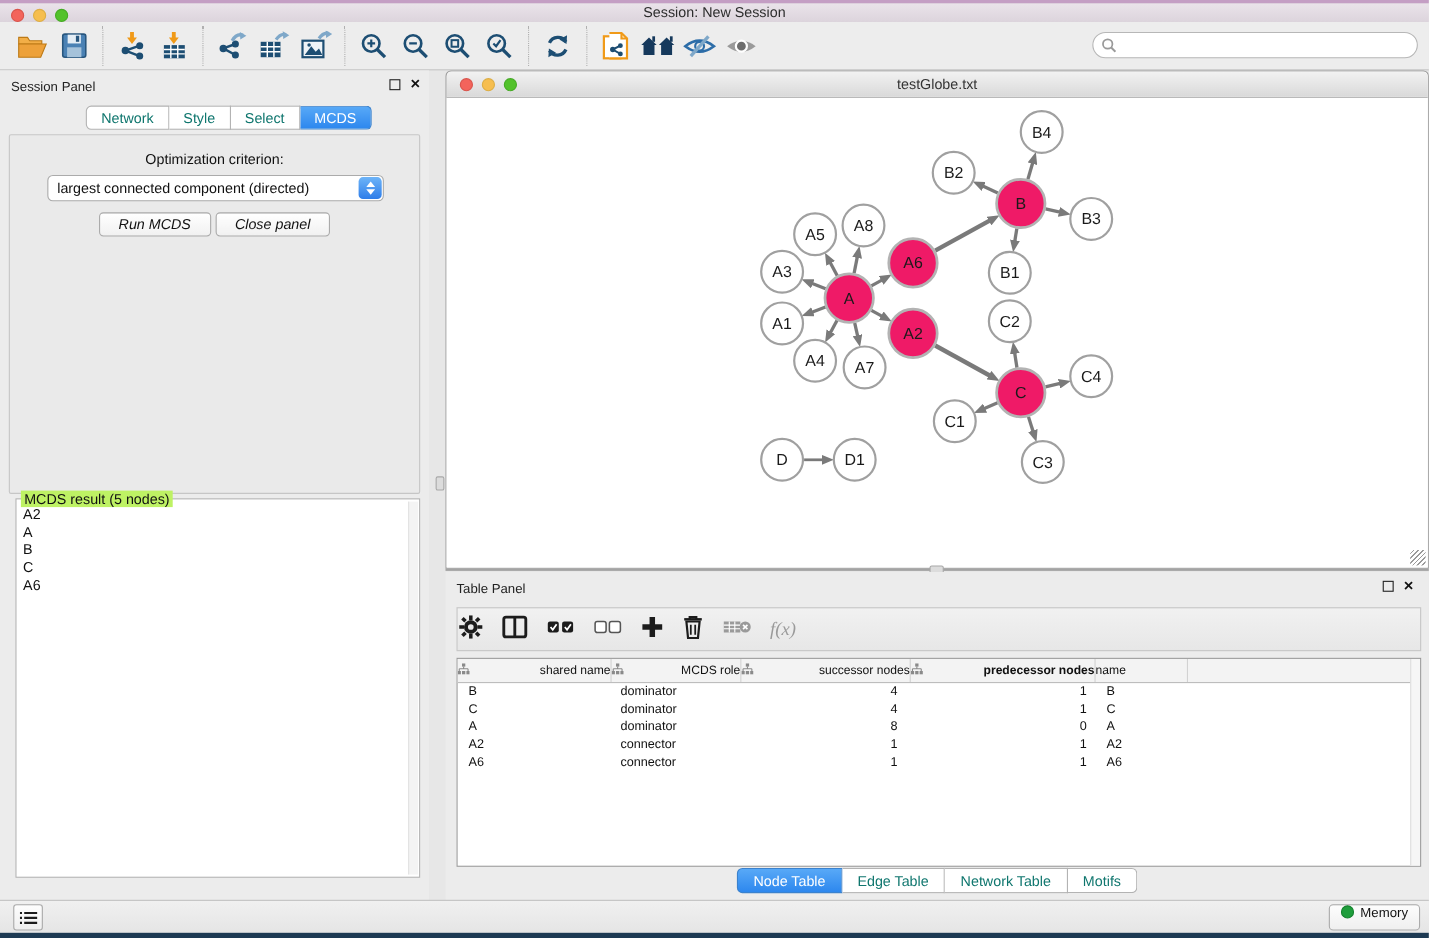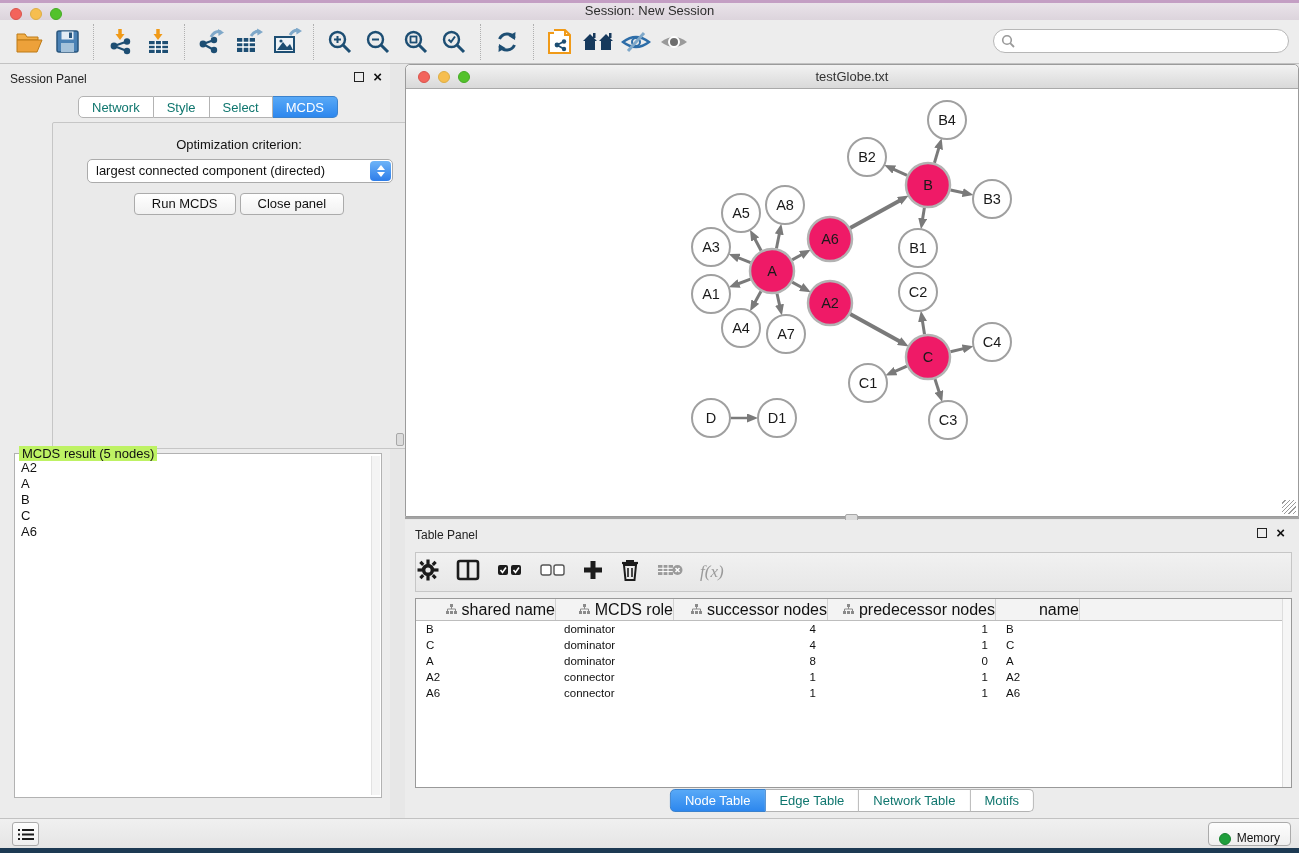--- a/index.html
+++ b/index.html
@@ -35,29 +35,29 @@
 
   .seg-tabs { display:flex; }
   .cp-tabs { position:absolute; left:78px; top:32px; }
   .seg-tab { height:22px; line-height:21px; padding:0 13px; background:#fff; border:1px solid #b3b3b3;
     border-left:none; font-size:13px; color:#0f766e; cursor:default; }
   .seg-tab:first-child { border-left:1px solid #b3b3b3; border-radius:5px 0 0 5px; }
   .seg-tab:last-child { border-radius:0 5px 5px 0; }
   .seg-tab.active { background:linear-gradient(#58a9f7,#2d87ee); color:#fff; border-color:#3b82cd; }
 
   .cp-subpanel { position:absolute; left:8px; top:58px; width:374px; height:327px;
-    background:#eaeaea; border:1px solid #c6c6c6; border-radius:2px;margin-left:44px; }
+    background:#eaeaea; border:1px solid #c6c6c6; border-radius:2px; }
   .opt-label { text-align:center; margin-top:14px; font-size:13px; color:#111; }
   .combobox { position:absolute; left:34px; top:36px; width:306px; height:24px; background:#fff;
     border:1px solid #ababab; border-radius:5px; font-size:13px; line-height:22px; padding-left:8px; color:#111; }
   .combo-step { position:absolute; right:1px; top:1px; width:21px; height:20px; border-radius:4px;
     background:linear-gradient(#6db4f8,#2e7de9); display:flex; flex-direction:column; align-items:center; justify-content:center; gap:2px;}
   .arr-up { width:0;height:0;border-left:4px solid transparent;border-right:4px solid transparent;border-bottom:5px solid #fff;}
   .arr-dn { width:0;height:0;border-left:4px solid transparent;border-right:4px solid transparent;border-top:5px solid #fff;}
-  .btn-row { position:absolute; left:0; top:70px; width:100%; display:flex; justify-content:center; gap:4px; }
+  .btn-row { position:absolute; left:0; top:70px; width:100%; display:flex; justify-content:center; gap:4px;font-style:italic; }
   .pbtn { height:22px; line-height:20px; padding:0 17px; background:linear-gradient(#ffffff,#f1f1f1);
     border:1px solid #ababab; border-radius:4px; font-size:13px; color:#111; }
 
   .mcds-box { position:absolute; left:14px; top:389px; width:368px; height:345px;
     background:#fff; border:1px solid #b2b2b2; }
   .mcds-legend { position:absolute; left:4px; top:-8px; background:#bef264; padding:0 3px; font-size:13px; color:#111;text-align:center; }
   .mcds-list { position:absolute; left:0; top:6px; right:11px; bottom:2px; overflow:hidden; }
   .list-item { font-size:13px; line-height:16px; padding-left:6px; color:#111; }
   .mcds-scroll { position:absolute; right:1px; top:2px; bottom:2px; width:9px; background:#f4f4f4; border-left:1px solid #e2e2e2; }
 
@@ -77,43 +77,43 @@
 
   
   .table-panel { position:absolute; left:405px; top:520px; width:894px; height:298px; background:#ececec; }
   .tp .panel-icons { right:14px; }
   .tp-toolbar { position:absolute; left:10px; top:32px; width:877px; height:40px;
     background:linear-gradient(#f1f1f1,#e7e7e7); border:1px solid #c6c6c6; display:flex; align-items:center; gap:17px; padding-left:1px; }
   .fx-label { font-family:"Liberation Serif", serif; font-style:italic; font-size:17px; color:#9a9a9a; }
 
   .ntable { position:absolute; left:10px; top:78px; width:877px; height:190px; background:#fff; border:1px solid #999; overflow:hidden; }
   .thead { display:flex; height:22px; background:#f3f3f3; border-bottom:1px solid #bdbdbd; }
-  .hcell { display:flex; align-items:center; justify-content:flex-end; gap:5px; border-right:1px solid #d2d2d2;
-    font-size:16px; color:#111; }
+  .hcell { display:flex; align-items:center; justify-content:space-between; gap:5px; border-right:1px solid #d2d2d2;
+    font-size:11px; color:#111; }
   .trow { display:flex; height:16px; }
   .tcell { font-size:11.5px; color:#111; line-height:16px; white-space:nowrap; }
   .c0 { width:140px; padding-left:10px; }
   .c1 { width:118px; padding-left:8px; }
   .c2 { width:154px; text-align:right; padding-right:12px; }
   .c3 { width:168px; text-align:right; padding-right:8px; }
   .c4 { width:84px; padding-left:10px; }
   .table-scroll { position:absolute; right:0; top:0; bottom:0; width:9px; background:#f6f6f6; border-left:1px solid #ddd; }
 
   .bottom-tabs { position:absolute; left:50%; transform:translateX(-50%); top:269px; }
   .bottom-tabs .seg-tab { height:23px; line-height:22px; font-size:13px; padding:0 14px; }
 
   
   .statusbar { position:absolute; left:0; top:818px; width:1299px; height:30px;
     background:linear-gradient(#f0f0f0,#e5e5e5); border-top:1px solid #c2c2c2; }
   .list-btn { position:absolute; left:12px; top:3px; width:27px; height:24px;
     background:linear-gradient(#fdfdfd,#efefef); border:1px solid #ababab; border-radius:3px;
     display:flex; align-items:center; justify-content:center; }
   .mem-btn { position:absolute; right:8px; top:3px; height:24px; padding:0 10px;
     background:linear-gradient(#fdfdfd,#efefef); border:1px solid #ababab; border-radius:4px;
-    display:flex; align-items:flex-end; gap:6px; font-size:12px; color:#111; }
+    display:flex; align-items:flex-start; gap:6px; font-size:12px; color:#111; }
   .mem-dot { width:12px; height:12px; border-radius:50%; background:#1f9e3c; border:1px solid #178230; }
   .desktop-strip { position:absolute; left:0; top:848px; width:1299px; height:5px; background:#1d3a53; }
 
   svg text { font-family:"Liberation Sans", sans-serif; }
 </style>
 </head>
 <body>
 
 <div class="titlebar">
   <div class="lights">
@@ -485,21 +485,21 @@
         <div class="hcell" style="width: 154px;">
           <span><svg width="11" height="11" viewBox="0 0 11 11">
               <rect x="4" y="0" width="3" height="3" fill="#8a8a8a"></rect>
               <path d="M5.5,3 v2 M1.5,5 h8 M1.5,5 v2 M9.5,5 v2" stroke="#8a8a8a" fill="none"></path>
               <rect x="0" y="7" width="3" height="3" fill="#8a8a8a"></rect>
               <rect x="4" y="7" width="3" height="3" fill="#8a8a8a"></rect>
               <rect x="8" y="7" width="3" height="3" fill="#8a8a8a"></rect>
             </svg></span>
           <span>successor nodes</span>
         </div>
-        <div class="hcell" style="width: 168px;">
+        <div class="hcell" style="width: 168px; font-weight: bold;">
           <span><svg width="11" height="11" viewBox="0 0 11 11">
               <rect x="4" y="0" width="3" height="3" fill="#8a8a8a"></rect>
               <path d="M5.5,3 v2 M1.5,5 h8 M1.5,5 v2 M9.5,5 v2" stroke="#8a8a8a" fill="none"></path>
               <rect x="0" y="7" width="3" height="3" fill="#8a8a8a"></rect>
               <rect x="4" y="7" width="3" height="3" fill="#8a8a8a"></rect>
               <rect x="8" y="7" width="3" height="3" fill="#8a8a8a"></rect>
             </svg></span>
           <span>predecessor nodes</span>
         </div>
         <div class="hcell" style="width: 84px;">

